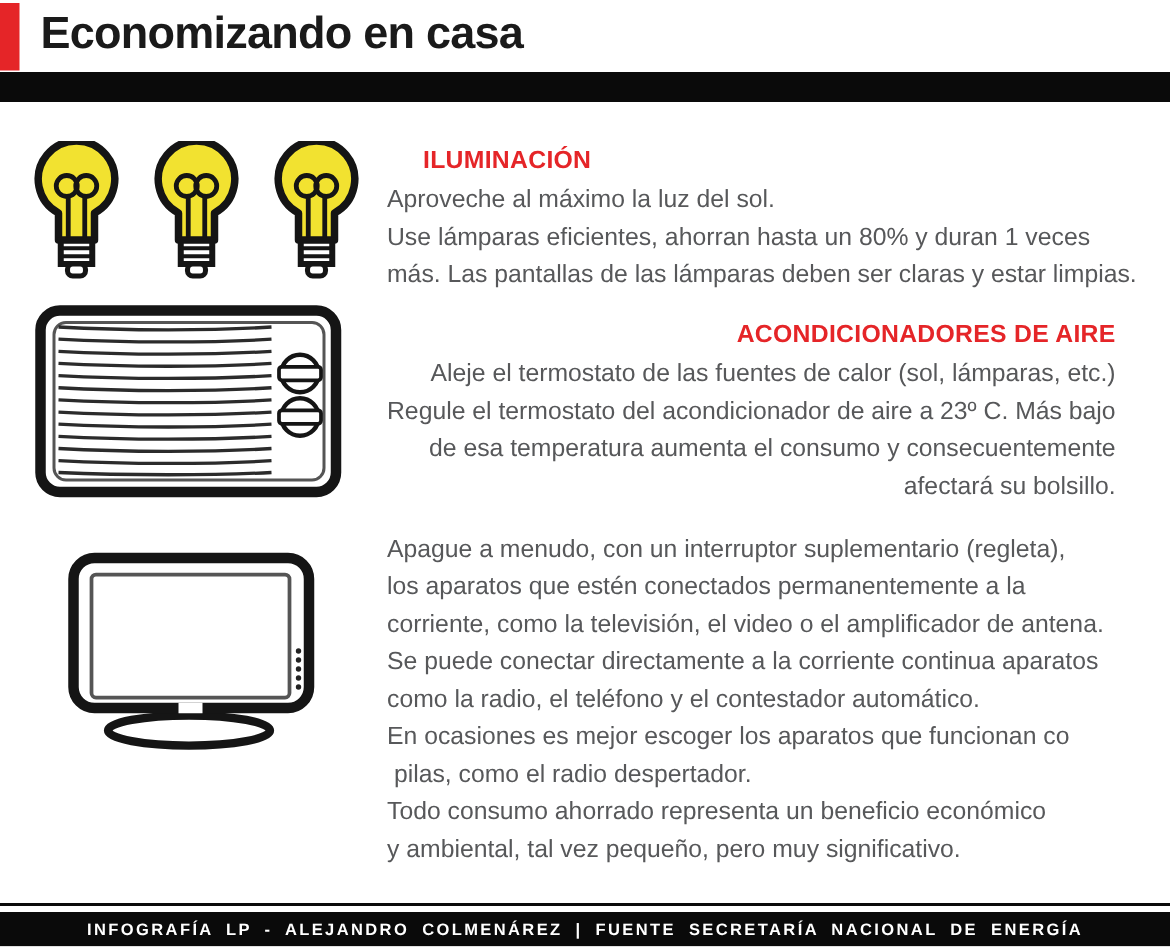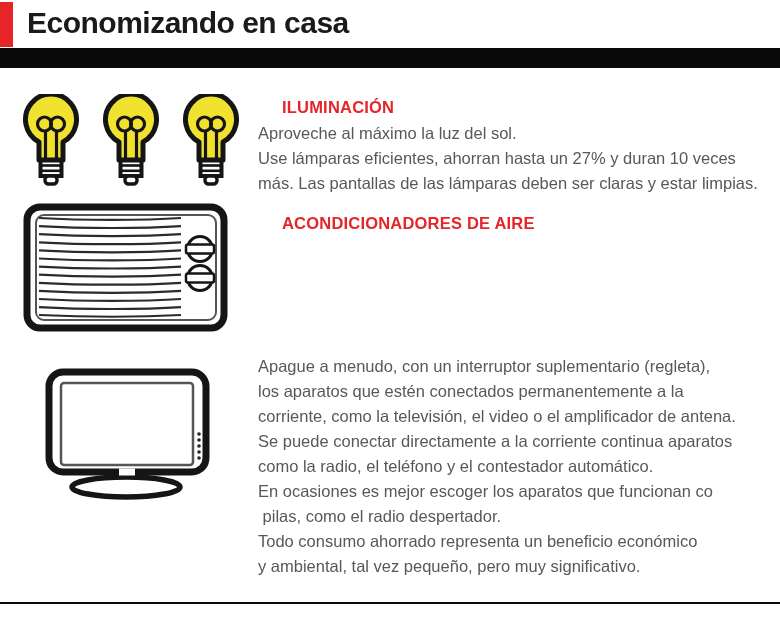--- a/index.html
+++ b/index.html
@@ -106,21 +106,21 @@
       <rect x="20.5" y="66.5" width="21" height="15.5" fill="#fff" stroke="#151515" stroke-width="4"></rect>
       <line x1="20.5" y1="71.5" x2="41.5" y2="71.5" stroke="#151515" stroke-width="2.6"></line>
       <line x1="20.5" y1="76.8" x2="41.5" y2="76.8" stroke="#151515" stroke-width="2.6"></line>
       <rect x="25" y="82" width="12" height="8" rx="3.5" fill="#fff" stroke="#151515" stroke-width="3.4"></rect>
     </svg>
   </div>
 
   <div class="section-text sec-1">
     <div class="section-heading">ILUMINACIÓN</div>
     <div class="section-body">Aproveche al máximo la luz del sol.
-Use lámparas eficientes, ahorran hasta un 27% y duran 10 veces
+Use lámparas eficientes, ahorran hasta un 80% y duran 1 veces
 más. Las pantallas de las lámparas deben ser claras y estar limpias.</div>
   </div>
 
   <div class="section-icon icon-ac">
     <svg width="205" height="129" viewBox="0 0 205 129">
       <rect x="4" y="4" width="197" height="121" rx="13" fill="#fff" stroke="#151515" stroke-width="7"></rect>
       <rect x="13" y="12" width="180" height="105" rx="8" fill="#fff" stroke="#555" stroke-width="2"></rect>
       <path d="M16,15 C60,17.5 120,17.5 158,15" fill="none" stroke="#2b2b2b" stroke-width="2.2"></path>
       <path d="M16,23.1 C60,25.6 120,25.6 158,23.1" fill="none" stroke="#2b2b2b" stroke-width="2.2"></path>
       <path d="M16,31.2 C60,33.7 120,33.7 158,31.2" fill="none" stroke="#2b2b2b" stroke-width="2.2"></path>
@@ -136,20 +136,24 @@
       <path d="M16,112 C60,114 120,114 158,112" fill="none" stroke="#2b2b2b" stroke-width="2.2"></path>
       <circle cx="177" cy="46" r="12.5" fill="#fff" stroke="#151515" stroke-width="3"></circle>
       <rect x="163" y="41.5" width="28" height="9" rx="2" fill="#fff" stroke="#151515" stroke-width="2.5"></rect>
       <circle cx="177" cy="75" r="12.5" fill="#fff" stroke="#151515" stroke-width="3"></circle>
       <rect x="163" y="70.5" width="28" height="9" rx="2" fill="#fff" stroke="#151515" stroke-width="2.5"></rect>
     </svg>
   </div>
 
   <div class="section-text sec-2">
     <div class="section-heading">ACONDICIONADORES DE AIRE</div>
+    <div class="section-body">Aleje el termostato de las fuentes de calor (sol, lámparas, etc.)
+Regule el termostato del acondicionador de aire a 23º C. Más bajo
+de esa temperatura aumenta el consumo y consecuentemente
+afectará su bolsillo.</div>
   </div>
 
   <div class="section-icon icon-tv">
     <svg width="165" height="133" viewBox="0 0 165 133">
       <ellipse cx="81" cy="119" rx="54" ry="10" fill="#fff" stroke="#151515" stroke-width="5.5"></ellipse>
       <rect x="4" y="4" width="157" height="100" rx="14" fill="#fff" stroke="#151515" stroke-width="7"></rect>
       <rect x="16" y="15" width="132" height="82" rx="3" fill="#fff" stroke="#555" stroke-width="2.5"></rect>
       <circle cx="154" cy="66" r="1.8" fill="#222"></circle>
       <circle cx="154" cy="72" r="1.8" fill="#222"></circle>
       <circle cx="154" cy="78" r="1.8" fill="#222"></circle>
@@ -165,14 +169,17 @@
 corriente, como la televisión, el video o el amplificador de antena.
 Se puede conectar directamente a la corriente continua aparatos
 como la radio, el teléfono y el contestador automático.
 En ocasiones es mejor escoger los aparatos que funcionan co
  pilas, como el radio despertador.
 Todo consumo ahorrado representa un beneficio económico
 y ambiental, tal vez pequeño, pero muy significativo.</div>
   </div>
 
   <div class="footer-line"></div>
+  <div class="footer-bar">
+    <span class="footer-credit">INFOGRAFÍA LP - ALEJANDRO COLMENÁREZ | FUENTE SECRETARÍA NACIONAL DE ENERGÍA</span>
+  </div>
 
 </div>
 
 </body></html>

